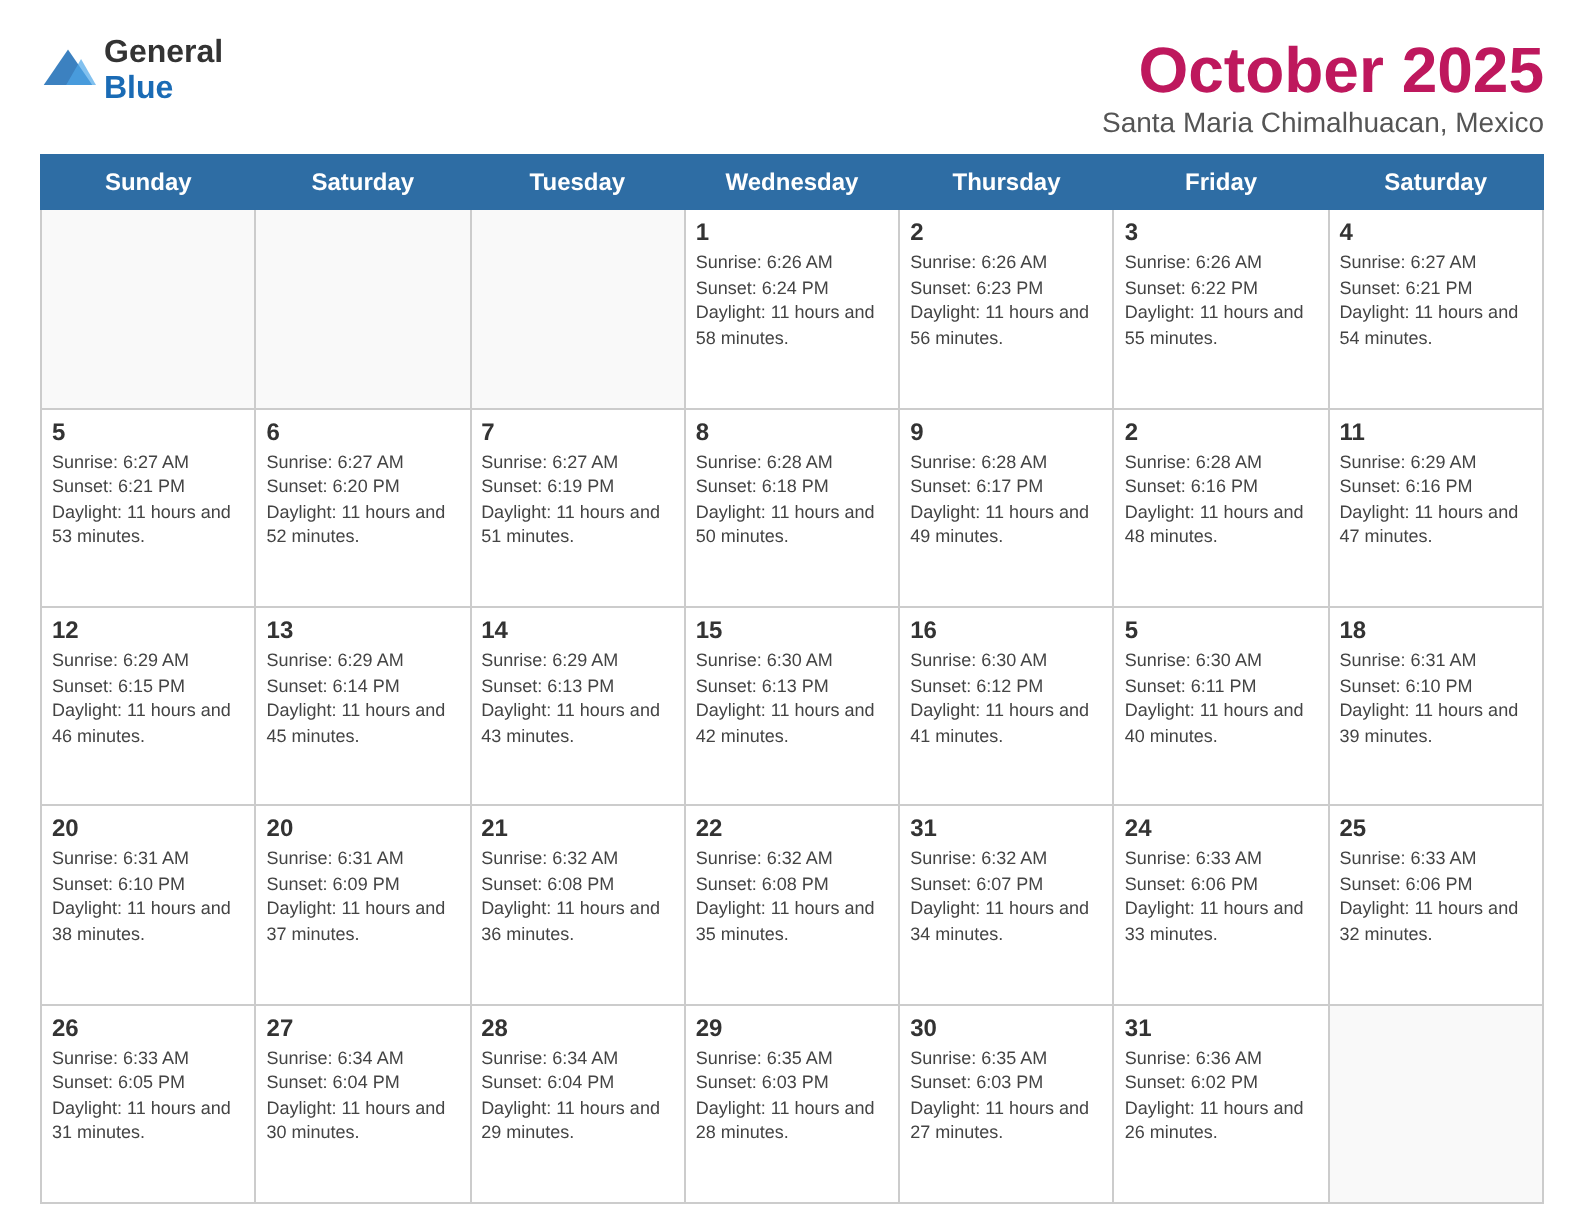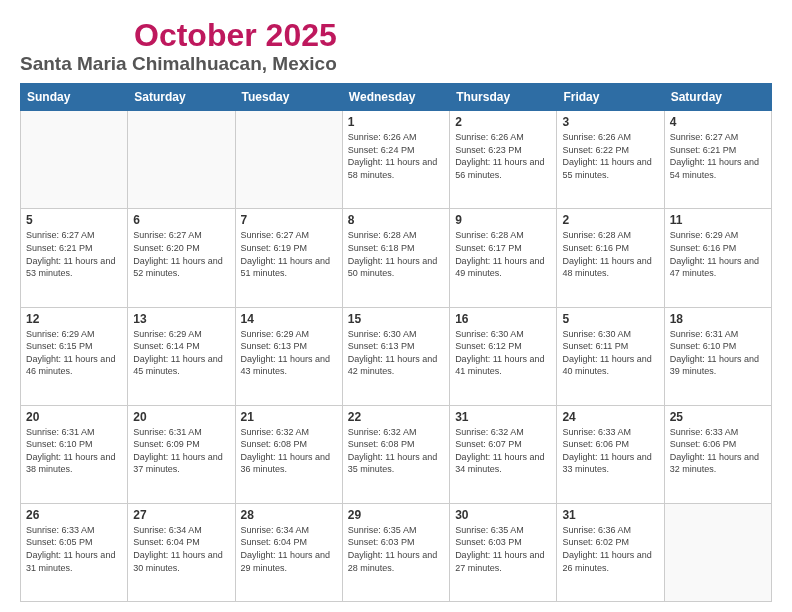--- a/index.html
+++ b/index.html
@@ -51,37 +51,36 @@
     .title-section {
       text-align: right;
     }
     .month-title {
       font-size: 32px;
       font-weight: bold;
       color: #be185d;
       line-height: 1.1;
     }
     .location {
-      font-size: 19px;
+      font-size: 14px;
       color: #555;
-      font-weight: bold;
     }
     .calendar {
       flex: 1;
       border: 1px solid #ccc;
       border-collapse: collapse;
       width: 100%;
       table-layout: fixed;
     }
     .calendar th {
       background-color: #2e6da4;
       color: white;
       font-size: 12px;
       font-weight: bold;
-      text-align: left;
+      text-align: center;
       padding: 6px 6px;
       border: 1px solid #2e6da4;
     }
     .calendar td {
       border: 1px solid #ccc;
       vertical-align: top;
       padding: 4px 5px;
       font-size: 9.5px;
       color: #333;
       background: #fff;
@@ -104,20 +103,30 @@
     }
     tr.week-row td {
       height: 82px;
     }
   </style>
 </head>
 <body>
 
 <div class="page">
   <div class="header">
+    <div class="logo">
+      <svg class="logo-icon" viewBox="0 0 30 30" xmlns="http://www.w3.org/2000/svg">
+        <polygon points="15,3 28,22 2,22" fill="#1a6bb5" opacity="0.85"></polygon>
+        <polygon points="22,8 30,22 14,22" fill="#4da6e8" opacity="0.7"></polygon>
+      </svg>
+      <div class="logo-text">
+        <span class="logo-general">General</span>
+        <span class="logo-blue">Blue</span>
+      </div>
+    </div>
     <div class="title-section">
       <div class="month-title">October 2025</div>
       <div class="location">Santa Maria Chimalhuacan, Mexico</div>
     </div>
   </div>
 
   <table class="calendar">
     <thead>
       <tr>
         <th>Sunday</th>

